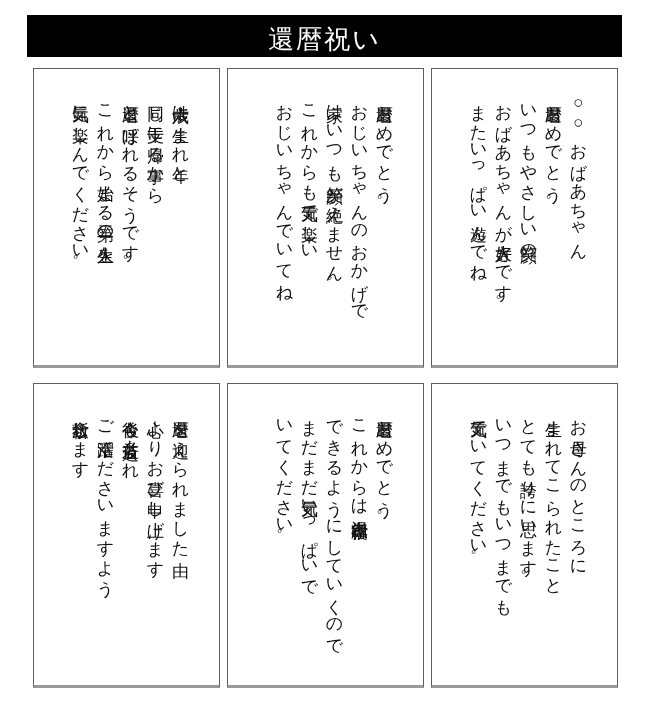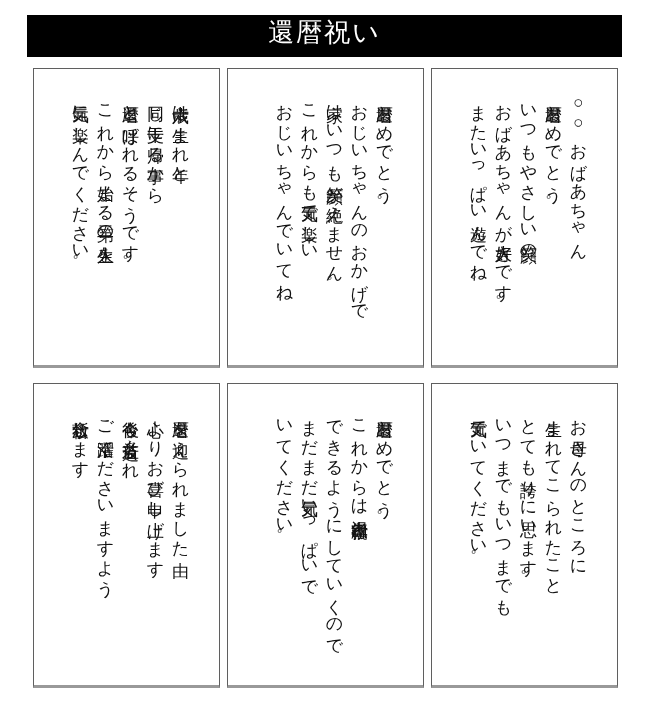--- a/index.html
+++ b/index.html
@@ -17,21 +17,21 @@
   }
   .title-bar {
     position: absolute;
     left: 27px;
     top: 15px;
     width: 595px;
     height: 42px;
     background: #000000;
     color: #ffffff;
     display: flex;
-    align-items: flex-start;
+    align-items: flex-end;
     justify-content: center;
   }
   .title-bar .title-text {
     font-size: 26px;
     letter-spacing: 2px;
     font-weight: 500;
   }
   .card-row {
     position: absolute;
     left: 33px;

